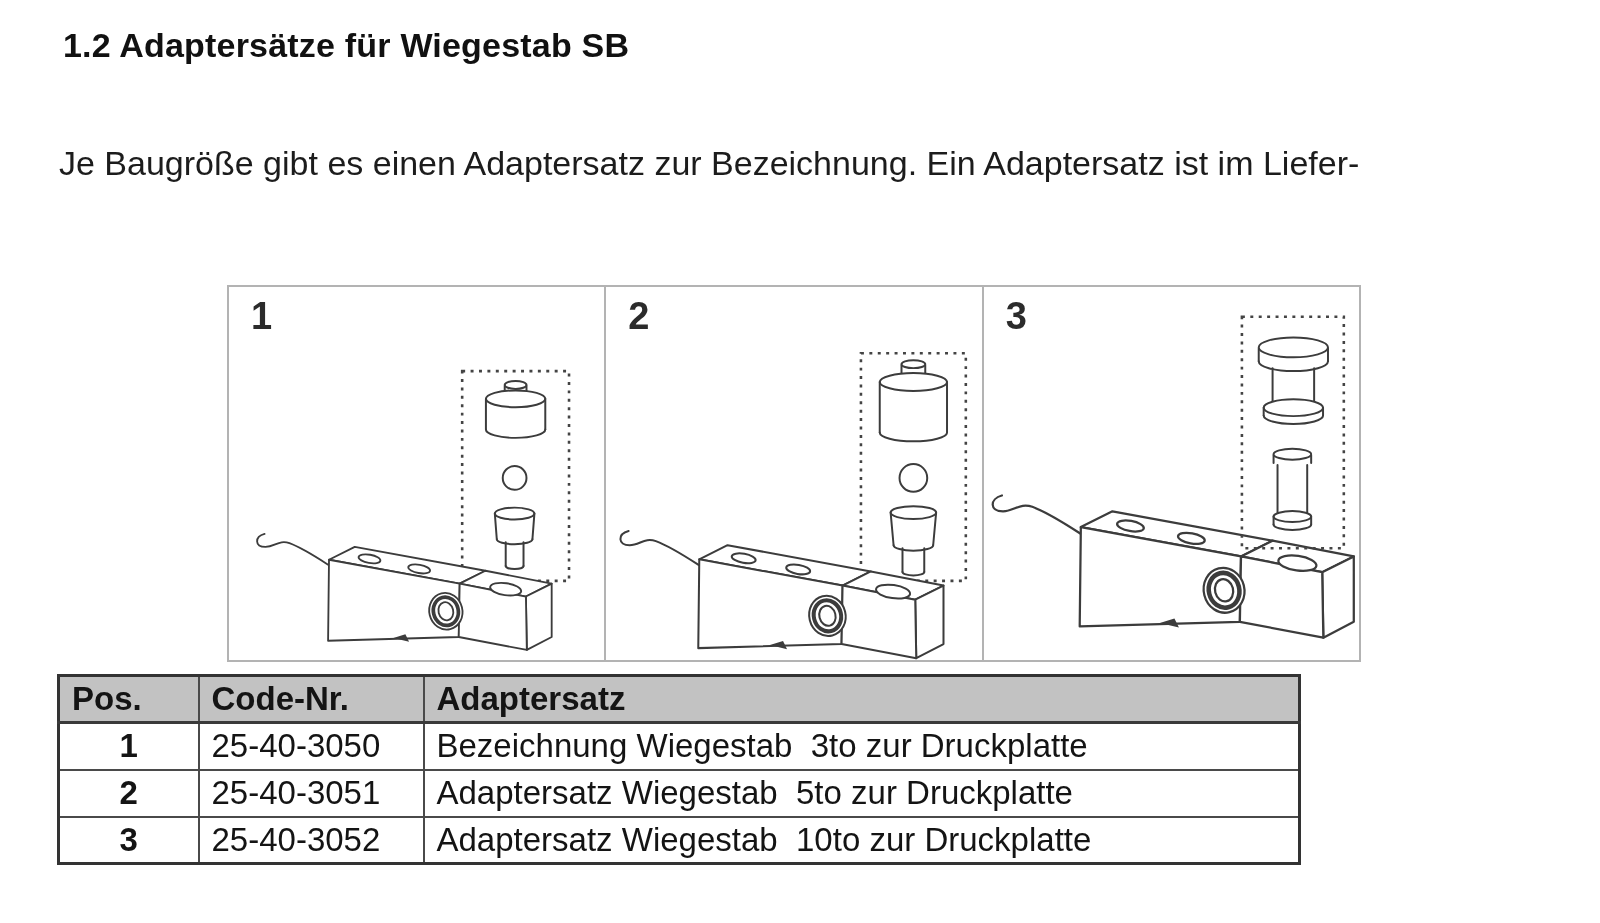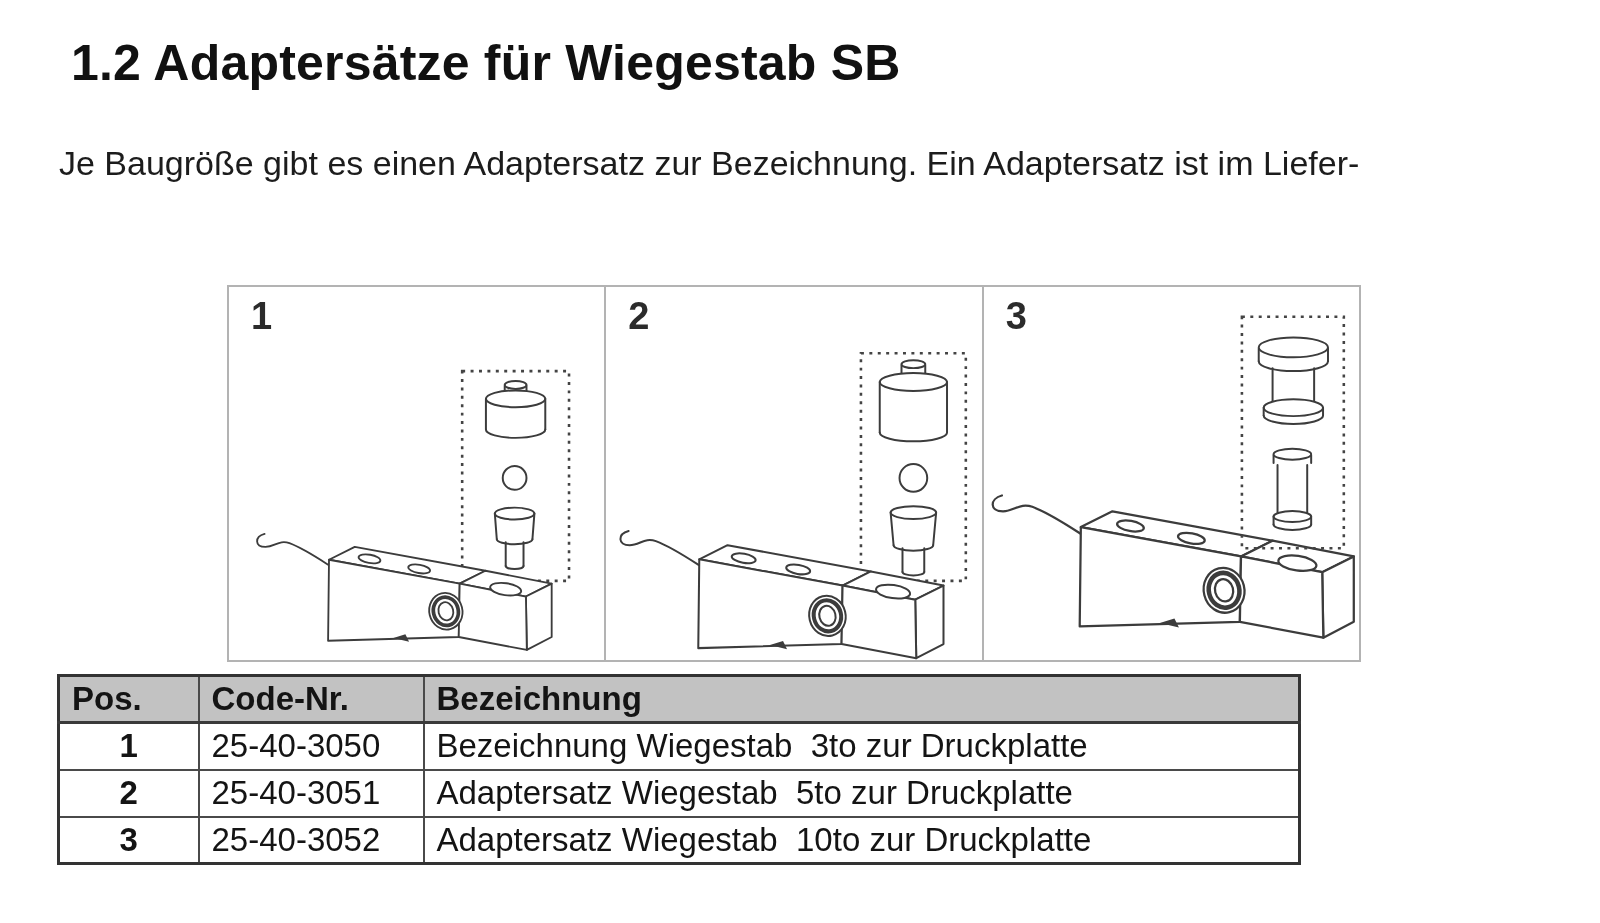--- a/index.html
+++ b/index.html
@@ -1,22 +1,22 @@
 <!DOCTYPE html>
 <html><head>
 <meta charset="utf-8">
 <style>
   html,body{margin:0;padding:0;background:#ffffff;}
   .page{
     position:relative;width:1600px;height:923px;background:#ffffff;
     font-family:"Liberation Sans","DejaVu Sans",sans-serif;color:#1a1a1a;overflow:hidden;
   }
   .heading{
-    position:absolute;left:59px;top:22px;margin:12px;
-    font-size:50px;font-weight:700;letter-spacing:0.2px;color:#111;
+    position:absolute;left:59px;top:22px;margin:4px;
+    font-size:34px;font-weight:700;letter-spacing:0.2px;color:#111;
   }
   .para{
     position:absolute;left:59px;top:133px;width:1480px;
     font-size:34px;line-height:60px;color:#1c1c1c;
   }
   .para div{white-space:nowrap;}
   .figure{
     position:absolute;left:227px;top:285px;width:1134px;height:377px;
     border:2px solid #b3b3b3;box-sizing:border-box;display:flex;
   }
@@ -157,21 +157,21 @@
   <table class="parts-table">
     <colgroup>
       <col class="col-pos">
         <col class="col-code">
         <col>
     </colgroup>
     <thead>
       <tr>
         <th>Pos.</th>
         <th>Code-Nr.</th>
-        <th>Bezeichnung</th>
+        <th>Adaptersatz</th>
       </tr>
     </thead>
     <tbody>
       <tr>
         <td class="pos-cell">1</td>
         <td>25-40-3050</td>
         <td>Bezeichnung Wiegestab  3to zur Druckplatte</td>
       </tr>
       <tr>
         <td class="pos-cell">2</td>

